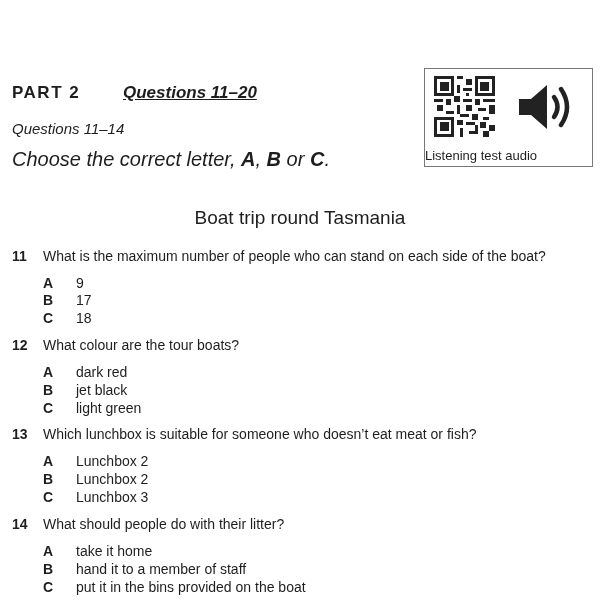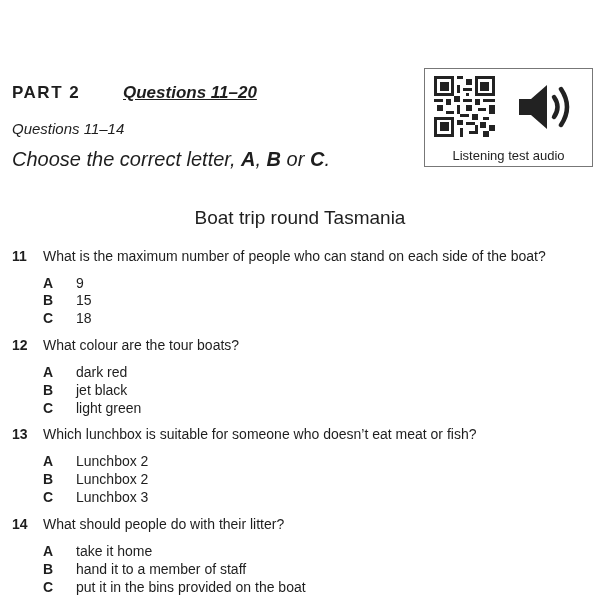--- a/index.html
+++ b/index.html
@@ -6,21 +6,21 @@
   body { width: 600px; height: 600px; position: relative; overflow: hidden;
          font-family: "Liberation Sans", sans-serif; color: #1e1e1e; }
   .part { position: absolute; left: 12px; top: 83px; font-size: 17px; font-weight: bold; letter-spacing: 1.5px; }
   .part-q { position: absolute; left: 123px; top: 83px; font-size: 17px; font-weight: bold; font-style: italic; text-decoration: underline; }
   .subq { position: absolute; left: 12px; top: 120px; font-size: 15px; font-style: italic; }
   .instr { position: absolute; left: 12px; top: 148px; font-size: 20px; font-style: italic; }
   .instr b { font-style: italic; }
   .audio-box { position: absolute; left: 424px; top: 68px; width: 169px; height: 99px; border: 1px solid #777; box-sizing: border-box; }
   .qr { position: absolute; left: 9px; top: 7px; width: 61px; height: 61px; }
   .speaker { position: absolute; left: 90px; top: 10px; width: 60px; height: 56px; }
-  .audio-label { position: absolute; left: 0; right: 0; top: 79px; text-align: center; font-size: 13px; }
+  .audio-label { position: absolute; left: 0; right: 0; top: 79px; text-align: left; font-size: 13px; }
   .title { position: absolute; left: 0; width: 600px; top: 207px; text-align: center; font-size: 19px; font-weight: normal; }
   .q { position: absolute; left: 0; width: 600px; }
   .qnum { position: absolute; left: 12px; font-weight: bold; font-size: 14px; }
   .qtext { position: absolute; left: 43px; font-size: 14px; white-space: nowrap; text-align: center; }
   .opt { position: absolute; left: 0; font-size: 14px; height: 18px; }
   .opt .l { position: absolute; left: 43px; font-weight: bold; }
   .opt .t { position: absolute; left: 76px; white-space: nowrap; }
 </style>
 </head>
 <body>
@@ -85,21 +85,21 @@
 <div class="q" style="top:248px;">
   <span class="qnum">11</span>
   <span class="qtext">What is the maximum number of people who can stand on each side of the boat?</span>
 </div>
 <div class="opt" style="top:275px;">
     <span class="l">A</span>
     <span class="t">9</span>
   </div>
 <div class="opt" style="top:292px;">
     <span class="l">B</span>
-    <span class="t">15</span>
+    <span class="t">17</span>
   </div>
 <div class="opt" style="top:310px;">
     <span class="l">C</span>
     <span class="t">18</span>
   </div>
 
 <div class="q" style="top:337px;">
   <span class="qnum">12</span>
   <span class="qtext">What colour are the tour boats?</span>
 </div>

